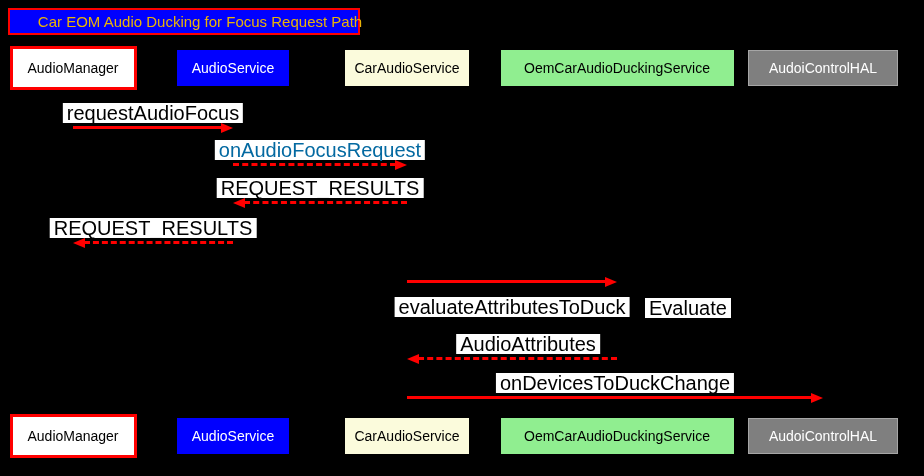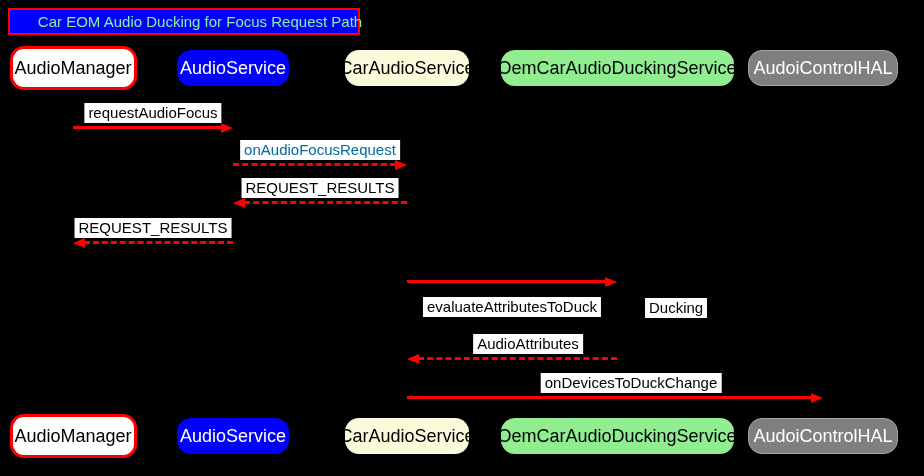--- a/index.html
+++ b/index.html
@@ -7,35 +7,35 @@
     position:relative;width:924px;height:476px;background:#000;overflow:hidden;
     font-family:"Liberation Sans",sans-serif;
   }
   .title-box{
     position:absolute;left:8px;top:8px;width:352px;height:27px;
     box-sizing:border-box;border:2px solid #f00;background:#0000ff;color:#fff;
     display:flex;align-items:center;justify-content:center;font-size:15px;white-space:nowrap;
   }
   .pbox{
     position:absolute;box-sizing:border-box;display:flex;align-items:center;justify-content:center;
-    font-size:18px;white-space:nowrap;border-radius:14px;
+    font-size:14px;white-space:nowrap;
   }
   .lifeline{position:absolute;width:2px;background:#000;}
   .mlabel{
-    position:absolute;background:#fff;color:#000;font-size:15px;line-height:18px;
+    position:absolute;background:#fff;color:#000;font-size:20px;line-height:18px;
     padding:1px 4px;white-space:nowrap;
   }
   .mline{position:absolute;height:0;}
   .mhead{position:absolute;width:0;height:0;border-top:5px solid transparent;border-bottom:5px solid transparent;}
 </style>
 </head>
 <body>
 
 <div class="stage">
-  <div class="title-box" style="background: rgb(0, 0, 255); border-color: rgb(255, 0, 0); color: #86efac; padding-left: 32px;">Car EOM Audio Ducking for Focus Request Path</div>
+  <div class="title-box" style="background: rgb(0, 0, 255); border-color: rgb(255, 0, 0); color: #eab308; padding-left: 32px;">Car EOM Audio Ducking for Focus Request Path</div>
   <div id="lifelines">
       <div class="lifeline" style="left: 72px; top: 88px; height: 330px;"></div>
       <div class="lifeline" style="left: 232px; top: 88px; height: 330px;"></div>
       <div class="lifeline" style="left: 406px; top: 88px; height: 330px;"></div>
       <div class="lifeline" style="left: 616px; top: 88px; height: 330px;"></div>
       <div class="lifeline" style="left: 822px; top: 88px; height: 330px;"></div>
     </div>
   <div id="top-row">
       <div class="pbox" style="background: rgb(255, 255, 255); color: rgb(0, 0, 0); border: 3px solid rgb(255, 0, 0); left: 9.5px; top: 46px; width: 127px; height: 44px;">AudioManager</div>
       <div class="pbox" style="background: rgb(0, 0, 255); color: rgb(255, 255, 255); left: 177px; top: 50px; width: 112px; height: 36px;">AudioService</div>
@@ -59,21 +59,21 @@
       <div class="mlabel" style="background: rgb(255, 255, 255); color: #0369a1; top: 140px; left: 320px; transform: translateX(-50%);">onAudioFocusRequest</div>
       <div class="mline" style="border-top: 3px dashed rgb(255, 0, 0); top: 201px; left: 244px; width: 163px;"></div>
       <div class="mhead" style="top: 198px; left: 233px; border-right: 12px solid rgb(255, 0, 0);"></div>
       <div class="mlabel" style="background: rgb(255, 255, 255); color: rgb(0, 0, 0); top: 178px; left: 320px; transform: translateX(-50%);">REQUEST_RESULTS</div>
       <div class="mline" style="border-top: 3px dashed rgb(255, 0, 0); top: 241px; left: 84px; width: 149px;"></div>
       <div class="mhead" style="top: 238px; left: 73px; border-right: 12px solid rgb(255, 0, 0);"></div>
       <div class="mlabel" style="background: rgb(255, 255, 255); color: rgb(0, 0, 0); top: 218px; left: 153px; transform: translateX(-50%);">REQUEST_RESULTS</div>
       <div class="mline" style="border-top: 3px solid rgb(255, 0, 0); top: 280px; left: 407px; width: 199px;"></div>
       <div class="mhead" style="top: 277px; left: 605px; border-left: 12px solid rgb(255, 0, 0);"></div>
       <div class="mlabel" style="background: rgb(255, 255, 255); color: rgb(0, 0, 0); top: 257px; left: 512px; transform: translateX(-50%); margin-top: 40px;">evaluateAttributesToDuck</div>
-      <div class="mlabel" style="background: rgb(255, 255, 255); color: rgb(0, 0, 0); top: 298px; left: 645px;">Ducking</div>
+      <div class="mlabel" style="background: rgb(255, 255, 255); color: rgb(0, 0, 0); top: 298px; left: 645px;">Evaluate</div>
       <div class="mline" style="border-top: 3px dashed rgb(255, 0, 0); top: 357px; left: 418px; width: 199px;"></div>
       <div class="mhead" style="top: 354px; left: 407px; border-right: 12px solid rgb(255, 0, 0);"></div>
       <div class="mlabel" style="background: rgb(255, 255, 255); color: rgb(0, 0, 0); top: 334px; left: 528px; transform: translateX(-50%);">AudioAttributes</div>
       <div class="mline" style="border-top: 3px solid rgb(255, 0, 0); top: 396px; left: 407px; width: 405px;"></div>
       <div class="mhead" style="top: 393px; left: 811px; border-left: 12px solid rgb(255, 0, 0);"></div>
-      <div class="mlabel" style="background: rgb(255, 255, 255); color: rgb(0, 0, 0); top: 373px; left: 615px; transform: translateX(-50%); margin-left: 16px;">onDevicesToDuckChange</div>
+      <div class="mlabel" style="background: rgb(255, 255, 255); color: rgb(0, 0, 0); top: 373px; left: 615px; transform: translateX(-50%);">onDevicesToDuckChange</div>
     </div>
 </div>
 
 </body></html>

